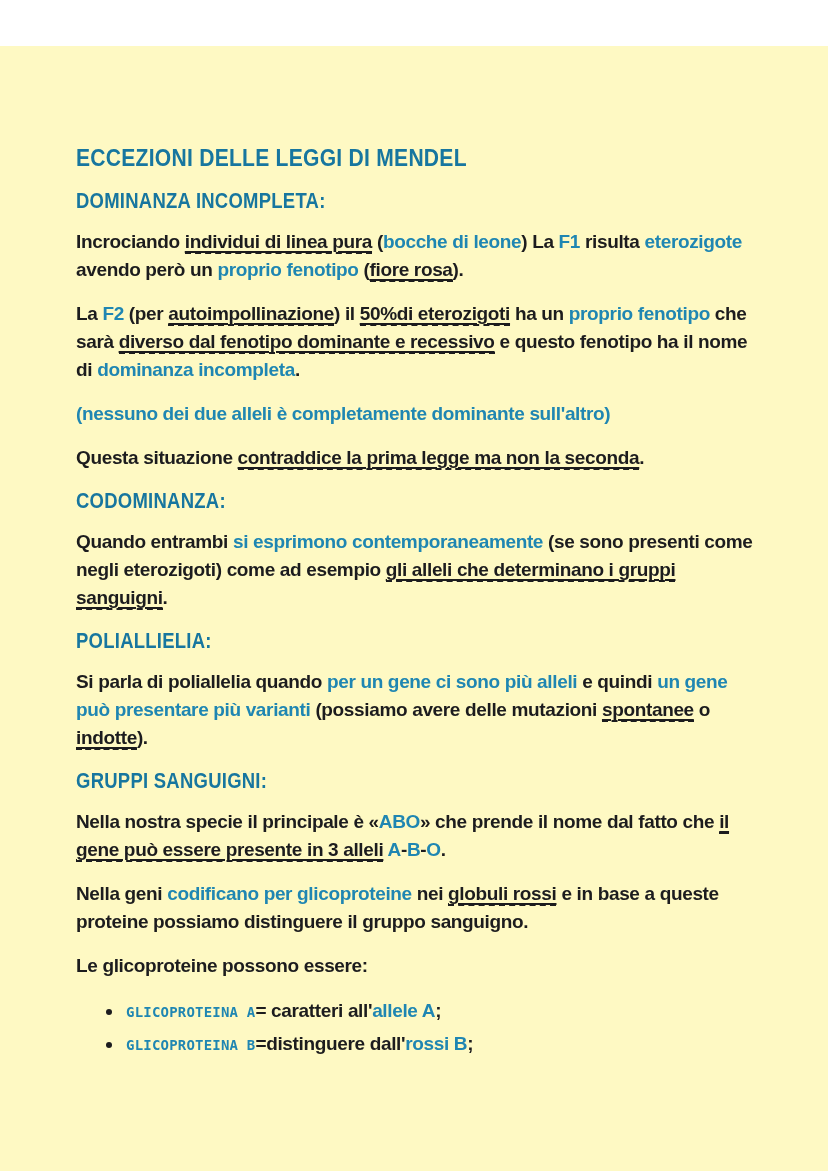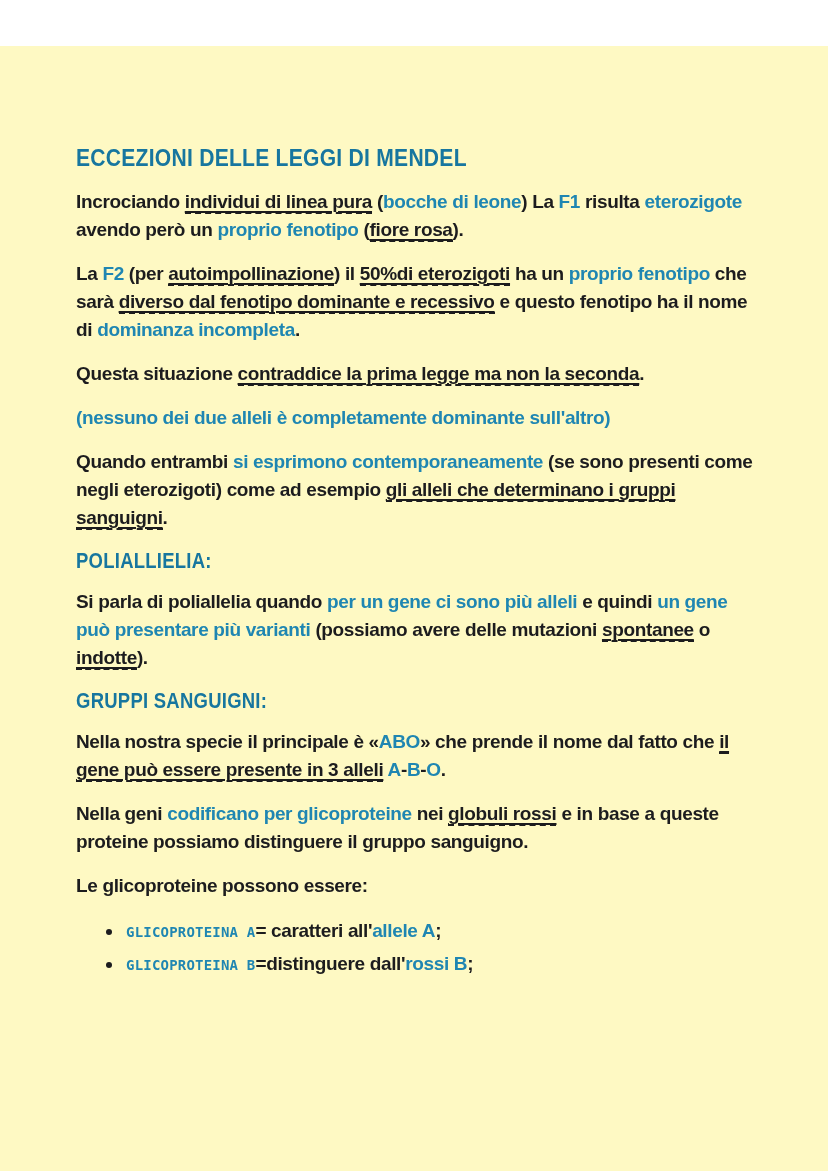--- a/index.html
+++ b/index.html
@@ -85,24 +85,26 @@
     margin: 0 0 2px 0;
     padding-left: 2px;
   }
   ul.bullets li::marker { color: #1c1c1e; }
 </style>
 </head>
 <body>
 
 <div class="page" id="doc-root">
     <div class="title-wrap"><span class="doc-title">ECCEZIONI DELLE LEGGI DI MENDEL</span></div>
+    <div class="heading-wrap"><span class="section-heading">DOMINANZA INCOMPLETA:</span></div>
     <p class="para"><span class="run b">Incrociando </span><span class="run u">individui di linea pura</span><span class="run b"> (</span><span class="run t">bocche di leone</span><span class="run b">) La </span><span class="run t">F1</span><span class="run b"> risulta </span><span class="run t">eterozigote</span><span class="run b"> avendo però un </span><span class="run t">proprio fenotipo</span><span class="run b"> (</span><span class="run u">fiore rosa</span><span class="run b">).</span></p>
     <p class="para"><span class="run b">La </span><span class="run t">F2</span><span class="run b"> (per </span><span class="run u">autoimpollinazione</span><span class="run b">) il </span><span class="run u">50%di eterozigoti</span><span class="run b"> ha un </span><span class="run t">proprio fenotipo</span><span class="run b"> che sarà </span><span class="run u">diverso dal fenotipo dominante e recessivo</span><span class="run b"> e questo fenotipo ha il nome di </span><span class="run t">dominanza incompleta</span><span class="run b">.</span></p>
+    <p class="para"><span class="run t">(nessuno dei due alleli è completamente dominante sull'altro)</span></p>
     <p class="para"><span class="run b">Questa situazione </span><span class="run u">contraddice la prima legge ma non la seconda</span><span class="run b">.</span></p>
-    <p class="para"><span class="run t">(nessuno dei due alleli è completamente dominante sull'altro)</span></p>
+    <div class="heading-wrap"><span class="section-heading">CODOMINANZA:</span></div>
     <p class="para"><span class="run b">Quando entrambi </span><span class="run t">si esprimono contemporaneamente</span><span class="run b"> (se sono presenti come negli eterozigoti) come ad esempio </span><span class="run u">gli alleli che determinano i gruppi sanguigni</span><span class="run b">.</span></p>
     <div class="heading-wrap"><span class="section-heading">POLIALLIELIA:</span></div>
     <p class="para"><span class="run b">Si parla di poliallelia quando </span><span class="run t">per un gene ci sono più alleli</span><span class="run b"> e quindi </span><span class="run t">un gene può presentare più varianti</span><span class="run b"> (possiamo avere delle mutazioni </span><span class="run u">spontanee</span><span class="run b"> o </span><span class="run u">indotte</span><span class="run b">).</span></p>
     <div class="heading-wrap"><span class="section-heading">GRUPPI SANGUIGNI:</span></div>
     <p class="para"><span class="run b">Nella nostra specie il principale è «</span><span class="run t">ABO</span><span class="run b">» che prende il nome dal fatto che </span><span class="run u">il gene può essere presente in 3 alleli</span><span class="run b"> </span><span class="run t">A</span><span class="run b">-</span><span class="run t">B</span><span class="run b">-</span><span class="run t">O</span><span class="run b">.</span></p>
     <p class="para"><span class="run b">Nella geni </span><span class="run t">codificano per glicoproteine</span><span class="run b"> nei </span><span class="run u">globuli rossi</span><span class="run b"> e in base a queste proteine possiamo distinguere il gruppo sanguigno.</span></p>
     <p class="para"><span class="run b">Le glicoproteine possono essere:</span></p>
     <ul class="bullets">
       <li><span class="run m">GLICOPROTEINA A</span><span class="run b">= caratteri all'</span><span class="run t">allele A</span><span class="run b">;</span></li>
       <li><span class="run m">GLICOPROTEINA B</span><span class="run b">=distinguere dall'</span><span class="run t">rossi B</span><span class="run b">;</span></li>

